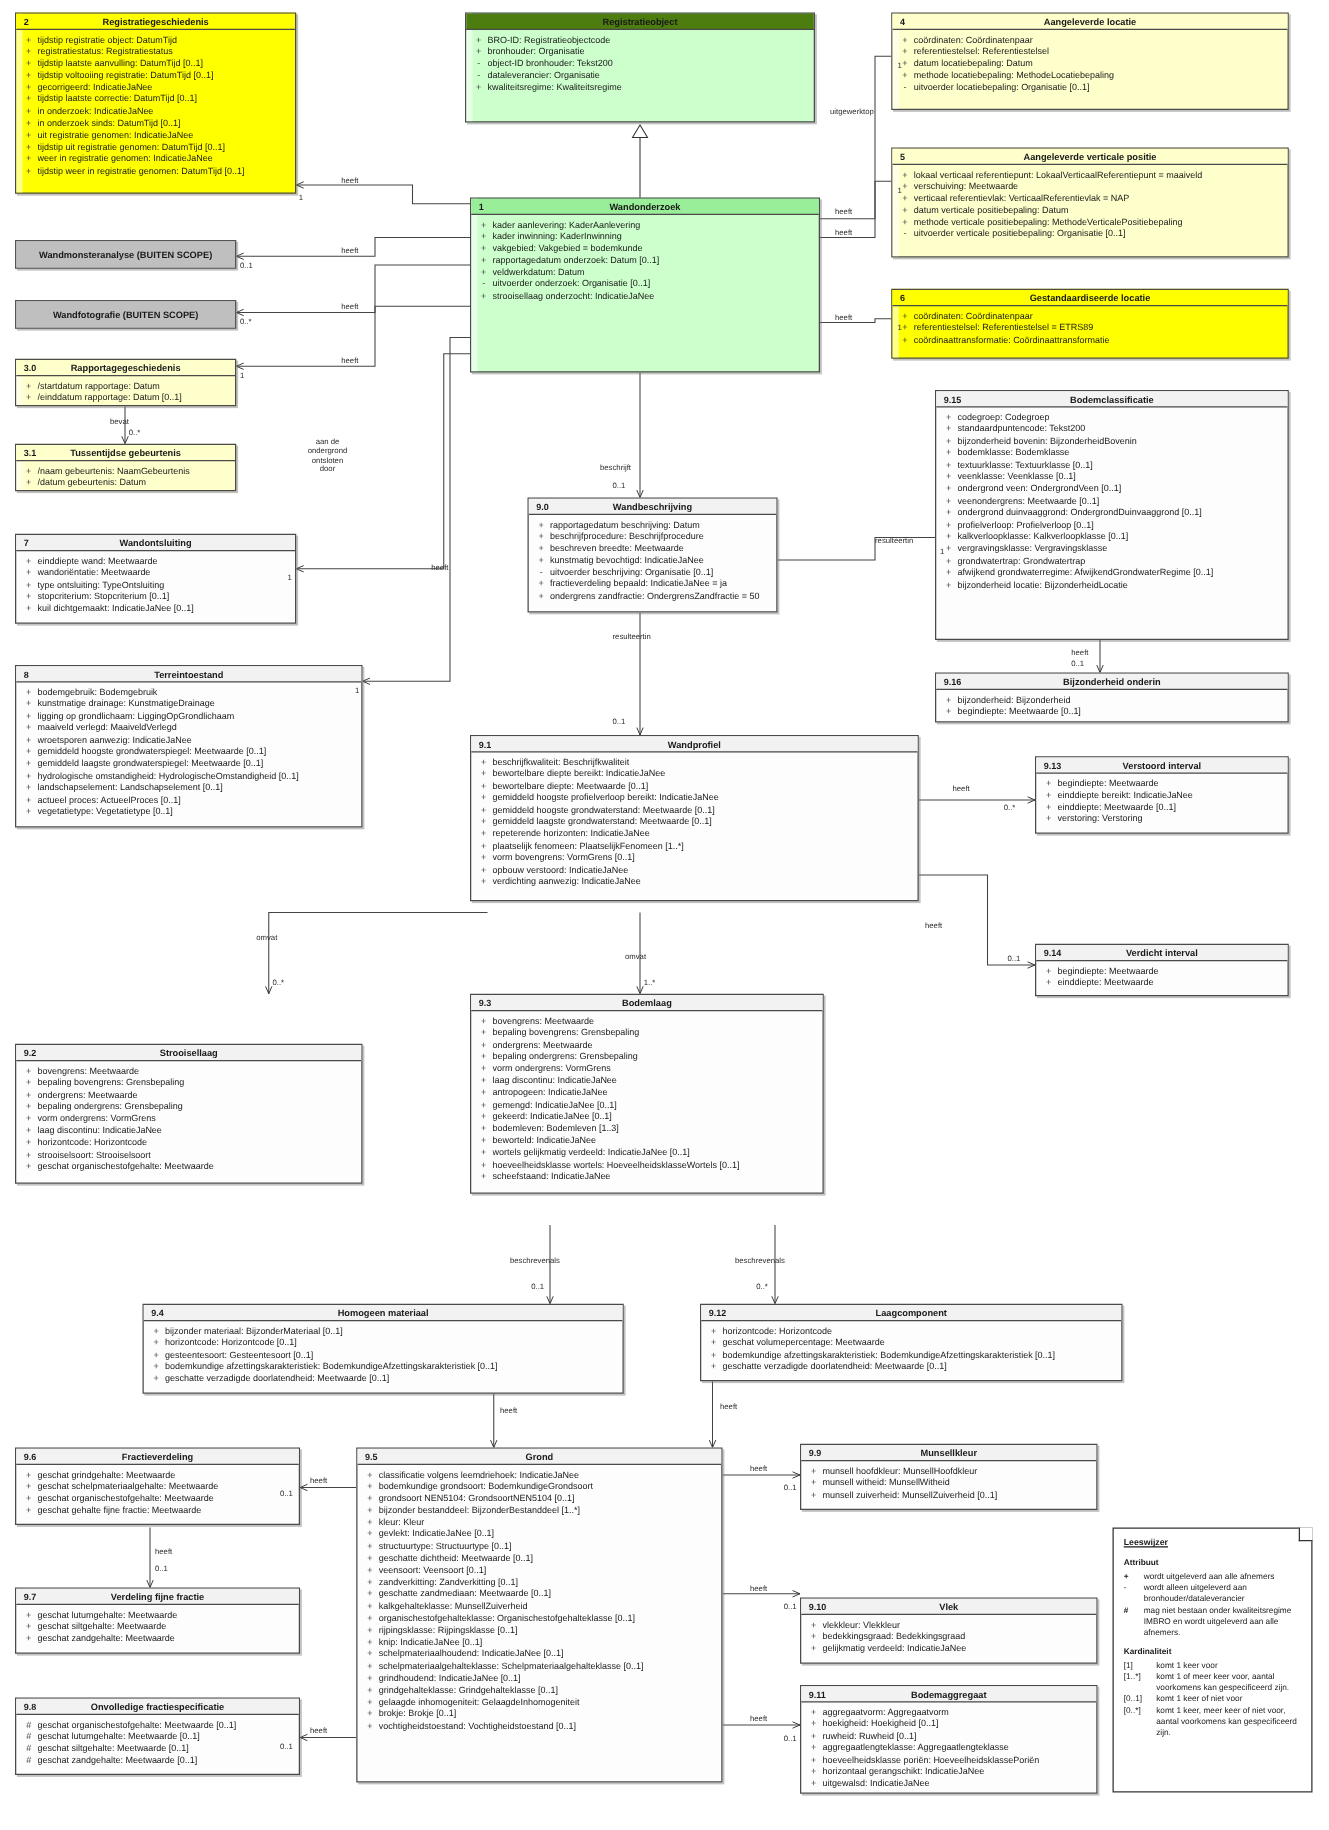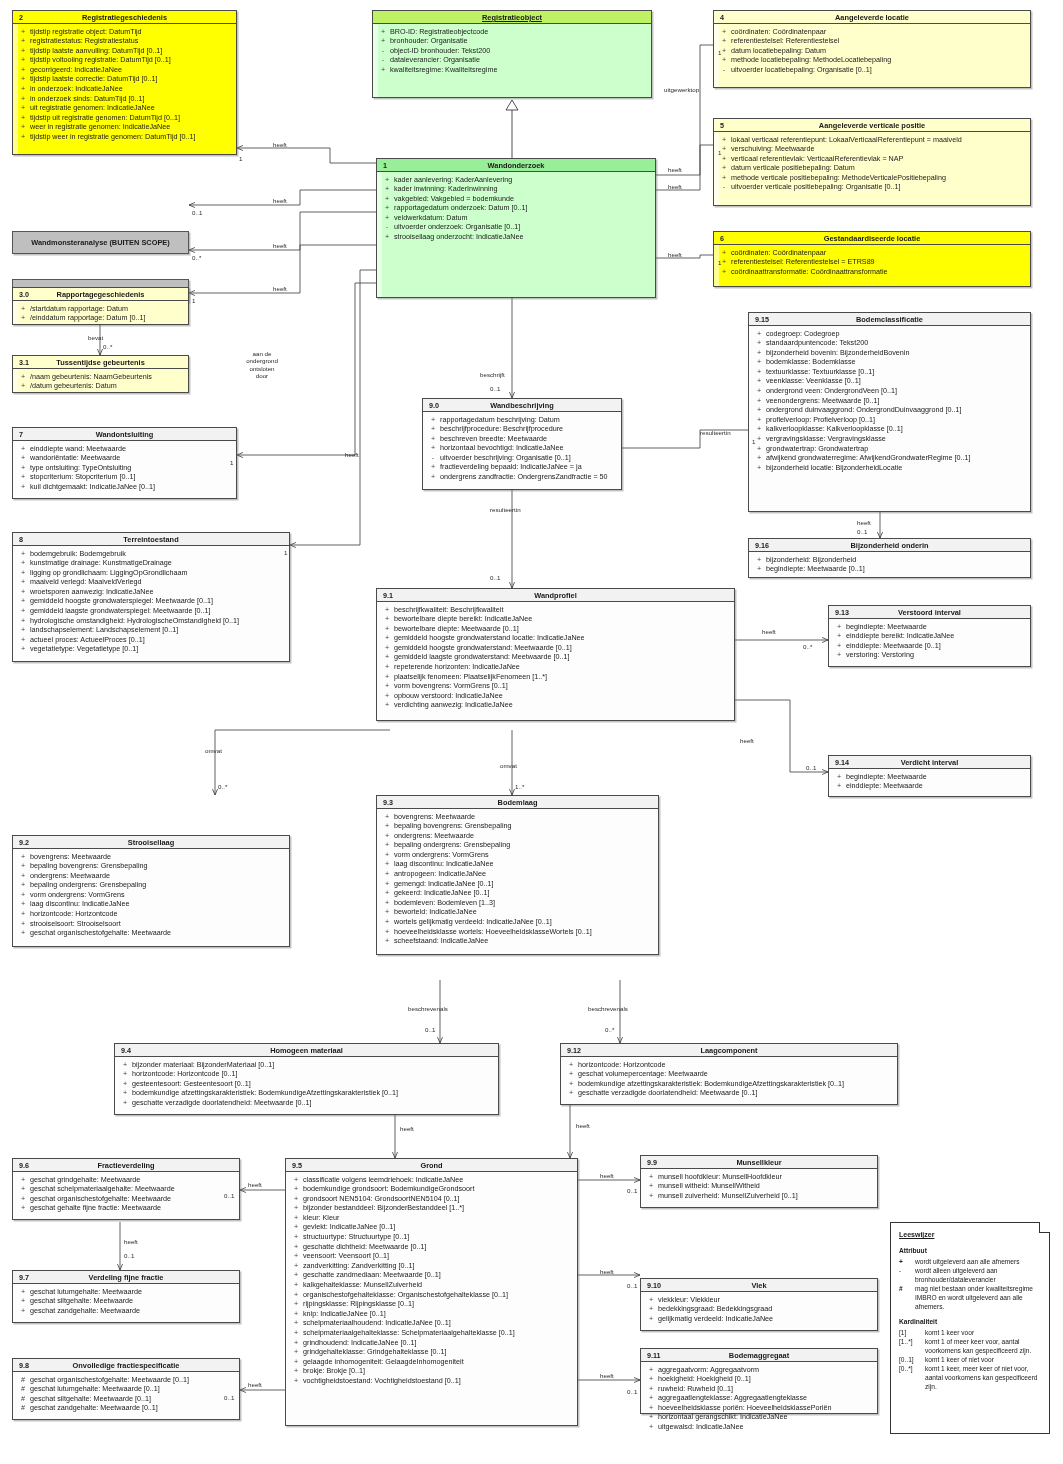--- a/index.html
+++ b/index.html
@@ -45,26 +45,26 @@
   }
   .attr .vis { width:14px; flex:0 0 14px; text-align:center; color:#444; }
   .attr .txt { flex:1 1 auto; overflow:hidden; text-overflow:clip; }
 
   
   .pal-yellow { background:#ffffcc; }
   .pal-yellow > .hdr { background:#ffffcc; }
   .pal-gold { background:#ffff00; }
   .pal-gold > .hdr { background:#ffff00; }
   .pal-green { background:#ccffcc; }
-  .pal-green > .hdr { background:#bef264;text-decoration:underline; }
+  .pal-green > .hdr { background:#4d7c0f; }
   .pal-green2 { background:#ccffcc; }
   .pal-green2 > .hdr { background:#99ee99; }
   .pal-white { background:#fdfdfd; }
   .pal-white > .hdr { background:#f2f2f2; }
-  .pal-grey { background:#bfbfbf; border:1px solid #555;margin-top:39px; }
+  .pal-grey { background:#bfbfbf; border:1px solid #555; }
   .pal-grey > .hdr { background:#bfbfbf; border-bottom:none; font-weight:bold; }
 
   .stripe::before{
     content:""; position:absolute; left:0; top:0; bottom:0; width:5px;
     background:rgba(255,255,255,0.55);
   }
 
   .label {
     position:absolute;
     font-size:6.2px;
@@ -533,21 +533,21 @@
       <div class="attr">
           <span class="vis">+</span>
           <span class="txt">beschrijfprocedure: Beschrijfprocedure</span>
         </div>
       <div class="attr">
           <span class="vis">+</span>
           <span class="txt">beschreven breedte: Meetwaarde</span>
         </div>
       <div class="attr">
           <span class="vis">+</span>
-          <span class="txt">horizontaal bevochtigd: IndicatieJaNee</span>
+          <span class="txt">kunstmatig bevochtigd: IndicatieJaNee</span>
         </div>
       <div class="attr">
           <span class="vis">-</span>
           <span class="txt">uitvoerder beschrijving: Organisatie [0..1]</span>
         </div>
       <div class="attr">
           <span class="vis">+</span>
           <span class="txt">fractieverdeling bepaald: IndicatieJaNee = ja</span>
         </div>
       <div class="attr">
@@ -656,21 +656,21 @@
       <div class="attr">
           <span class="vis">+</span>
           <span class="txt">bewortelbare diepte bereikt: IndicatieJaNee</span>
         </div>
       <div class="attr">
           <span class="vis">+</span>
           <span class="txt">bewortelbare diepte: Meetwaarde [0..1]</span>
         </div>
       <div class="attr">
           <span class="vis">+</span>
-          <span class="txt">gemiddeld hoogste grondwaterstand locatie: IndicatieJaNee</span>
+          <span class="txt">gemiddeld hoogste profielverloop bereikt: IndicatieJaNee</span>
         </div>
       <div class="attr">
           <span class="vis">+</span>
           <span class="txt">gemiddeld hoogste grondwaterstand: Meetwaarde [0..1]</span>
         </div>
       <div class="attr">
           <span class="vis">+</span>
           <span class="txt">gemiddeld laagste grondwaterstand: Meetwaarde [0..1]</span>
         </div>
       <div class="attr">
@@ -1105,21 +1105,21 @@
           <span class="vis">+</span>
           <span class="txt">bedekkingsgraad: Bedekkingsgraad</span>
         </div>
       <div class="attr">
           <span class="vis">+</span>
           <span class="txt">gelijkmatig verdeeld: IndicatieJaNee</span>
         </div>
     </div>
   </div>
 
-  <div class="cls pal-white" style="left:640px;top:1348px;width:238px;height:66px;">
+  <div class="cls pal-white" style="left:640px;top:1348px;width:238px;height:87px;">
     <div class="hdr">
       <span class="num">9.11</span>
       <span>Bodemaggregaat</span>
     </div>
     <div class="body">
       <div class="attr">
           <span class="vis">+</span>
           <span class="txt">aggregaatvorm: Aggregaatvorm</span>
         </div>
       <div class="attr">

